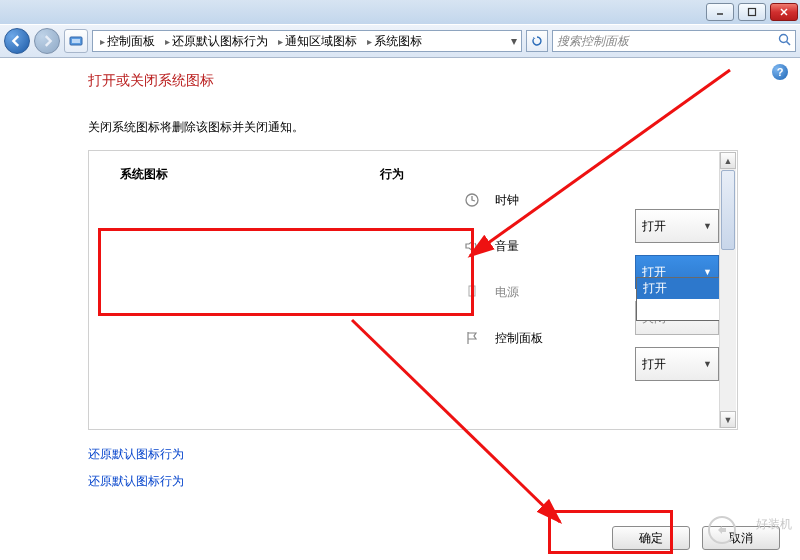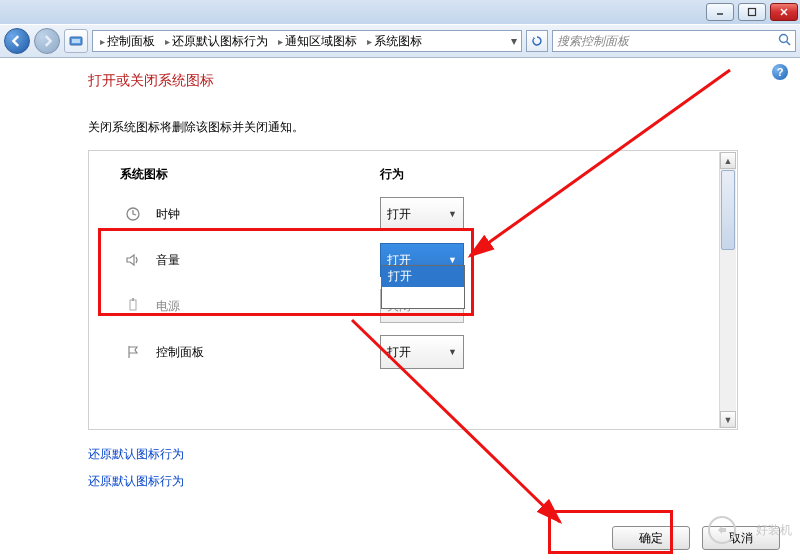--- a/index.html
+++ b/index.html
@@ -26,41 +26,41 @@
   .helpicon { position:absolute; top:6px; right:12px; width:16px; height:16px; border-radius:8px; background:radial-gradient(circle at 30% 30%, #7db6f0, #1c64b4); color:#fff; font-weight:bold; font-size:11px; display:flex; align-items:center; justify-content:center;}
   h1 { color:#b91c1c; font-size:14px; font-weight:normal; margin-bottom:29px;}
   .desc { color:#000; font-size:12px; margin-bottom:14px;}
   .panel { border:1px solid #d0d0d0; height:280px; position:relative; background:#fff;}
   .panel-inner { position:absolute; inset:1px 18px 1px 1px; overflow:hidden; padding:14px 0 0 30px;}
   .scrollbar { position:absolute; top:1px; right:1px; bottom:1px; width:17px; background:#f0f0f0; border-left:1px solid #d9d9d9;}
   .sb-btn { height:17px; background:linear-gradient(#fdfdfd,#e4e4e4); border:1px solid #c0c0c0; display:flex; align-items:center; justify-content:center; font-size:9px; color:#555;}
   .sb-thumb { position:absolute; top:18px; left:1px; right:1px; height:80px; background:linear-gradient(#e8eef7,#c8d6ea); border:1px solid #9eb1cc; border-radius:2px;}
   .hdr { display:flex; font-weight:bold; padding-bottom:8px;}
   .hdr .c1{ width:260px;} .hdr .c2{}
-  .row { display:flex; align-items:center; height:46px;}
+  .row { display:flex; align-items:flex-end; height:46px;flex-direction:column;}
   .row .c1 { width:260px; display:flex; align-items:center; gap:14px; padding-left:4px;}
   .row .icon { width:18px; height:18px; display:flex; align-items:center; justify-content:center; color:#666;}
   .row .c2 { position:relative; }
   .combo { width:84px; height:22px; border:1px solid #8c8c8c; background:linear-gradient(#fff,#ededed); display:flex; align-items:center; padding:16px 6px; position:relative;}
   .combo.disabled { color:#888; border-color:#b5b5b5;}
   .combo .arrow { margin-left:auto; font-size:9px; color:#444;}
   .combo.open { background:linear-gradient(#3a8ee6,#2d78cc); color:#fff; border-color:#2a6bb8;}
   .dropdown { position:absolute; top:21px; left:0; width:84px; border:1px solid #6a6a6a; background:#fff; z-index:50;}
   .dropdown .opt { padding:2px 6px; }
   .dropdown .opt.sel { background:#2d78cc; color:#fff;}
   .links { margin-top:16px; }
   .links a { display:block; color:#0645cc; font-size:12px; margin-bottom:10px; text-decoration:none;}
   
   .footer { position:absolute; bottom:10px; right:20px; display:flex; gap:12px;}
   .btn { width:78px; height:24px; border:1px solid #8b8b8b; background:linear-gradient(#fdfdfd,#e2e2e2); display:flex; align-items:center; justify-content:center; border-radius:3px;}
   
   .redbox1 { position:absolute; border:3px solid #e11; top:228px; left:98px; width:376px; height:88px; pointer-events:none; z-index:80;}
   .redbox2 { position:absolute; border:3px solid #e11; top:510px; left:548px; width:125px; height:44px; pointer-events:none; z-index:80;}
   .arrow-svg { position:absolute; top:0; left:0; width:800px; height:560px; pointer-events:none; z-index:70;}
-  .watermark { position:absolute; right:8px; bottom:16px; color:#c8c8c8; font-size:12px; display:flex; align-items:center; gap:20px; pointer-events:none;}
+  .watermark { position:absolute; right:8px; bottom:16px; color:#c8c8c8; font-size:12px; display:flex; align-items:flex-start; gap:20px; pointer-events:none;}
   .watermark .circ{ width:28px; height:28px; border:2px solid #d0d0d0; border-radius:14px; display:flex; align-items:center; justify-content:center;}
 </style>
 </head>
 <body>
 
 <div class="titlebar">
   <div class="tb-btn">
       <svg viewBox="0 0 10 10">
         <line x1="2" y1="7" x2="8" y2="7" stroke="#333" stroke-width="1.5"></line>
       </svg>

